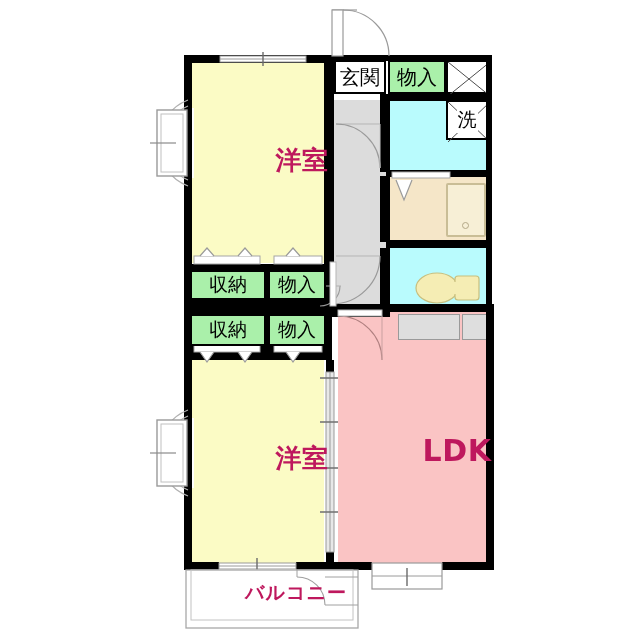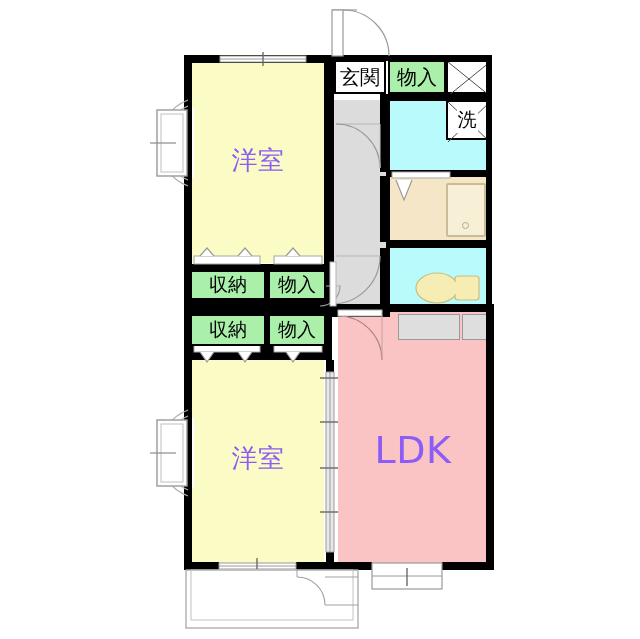--- a/index.html
+++ b/index.html
@@ -2,21 +2,21 @@
 <html><head>
 <meta charset="utf-8">
 <style>
   html,body{margin:0;padding:0;background:#ffffff;}
   body{width:640px;height:639px;overflow:hidden;
        font-family:"DejaVu Sans","Liberation Sans",sans-serif;}
   #plan{position:relative;width:640px;height:639px;background:#ffffff;}
   .wall      {position:absolute;background:#000000;}
   .fill      {position:absolute;}
   .label     {position:absolute;display:flex;align-items:center;justify-content:center;
-              color:#8b5cf6;font-weight:400;white-space:nowrap;letter-spacing:0.5px;}
+              color:#be185d;font-weight:700;white-space:nowrap;letter-spacing:0.5px;margin-left:44px;}
   .jplabel   {font-family:"DejaVu Sans","Liberation Sans",sans-serif;}
   .boxlabel  {position:absolute;box-sizing:border-box;border:2px solid #000;
               display:flex;align-items:center;justify-content:center;
               font-weight:400;color:#000;background:#ffffff;}
   .greenlabel{background:#aaf0aa;}
   .svgl      {position:absolute;left:0;top:0;pointer-events:none;}
   .fixture   {position:absolute;box-sizing:border-box;}
 </style>
 </head>
 <body>
@@ -222,22 +222,23 @@
     <g>
       <rect x="330" y="262" width="6" height="44" fill="#ffffff" stroke="#b5b5b5" stroke-width="1"></rect>
     </g>
 
   </svg>
 
   <div class="label jplabel" style="left:192px;top:140px;width:132px;height:40px;font-size:26px;">洋室</div>
 
   <div class="label jplabel" style="left:192px;top:438px;width:132px;height:40px;font-size:26px;">洋室</div>
 
-  <div class="label" style="left:338px;top:430px;width:150px;height:40px;font-size:38px;">LDK</div>
-
+  <div class="label" style="left:338px;top:430px;width:150px;height:40px;font-size:30px;">LDK</div>
+
+  <div class="label jplabel" style="left:192px;top:578px;width:120px;height:30px;font-size:19px;letter-spacing:1px;">バルコニー</div>
 
   <div class="boxlabel jplabel" style="left:334px;top:60px;width:52px;height:34px;font-size:20px;">玄関</div>
 
   <div class="boxlabel jplabel greenlabel" style="left:388px;top:60px;width:58px;height:34px;font-size:20px;">物入</div>
 
   <div class="boxlabel jplabel greenlabel" style="left:190px;top:270px;width:76px;height:30px;font-size:19px;">収納</div>
 
   <div class="boxlabel jplabel greenlabel" style="left:190px;top:314px;width:76px;height:32px;font-size:19px;">収納</div>
 
   <div class="boxlabel jplabel greenlabel" style="left:268px;top:270px;width:58px;height:30px;font-size:19px;">物入</div>

